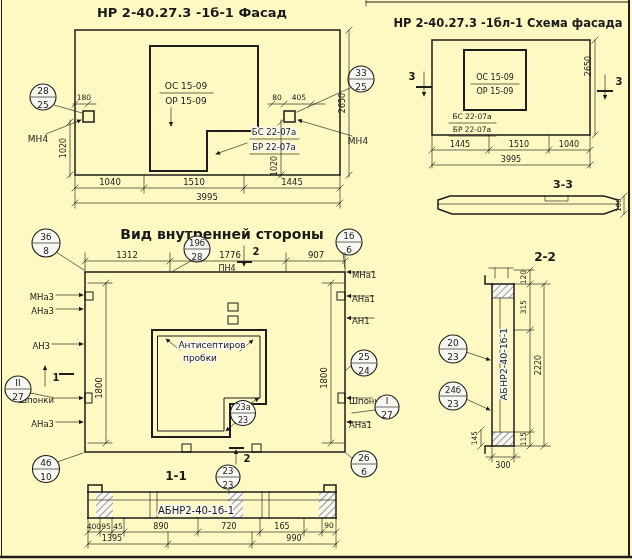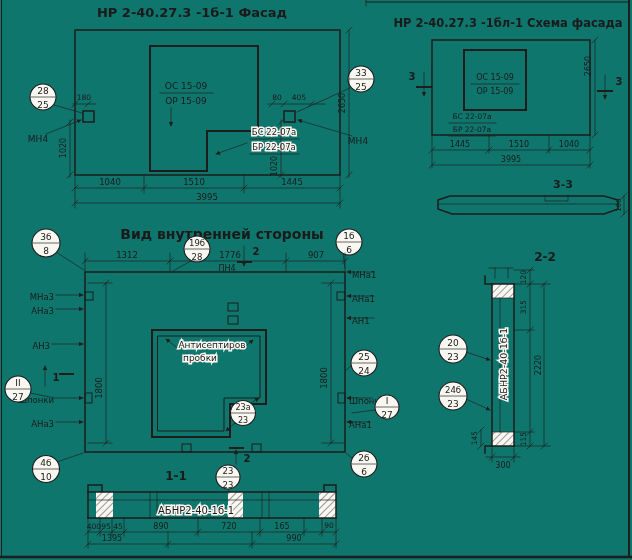--- a/index.html
+++ b/index.html
@@ -1,16 +1,16 @@
 <!DOCTYPE html>
 <html><head>
 <meta charset="utf-8">
 <style>
   html,body{margin:0;padding:0;background:#e8e6e0;}
-  .sheet{width:632px;height:560px;background:#0f766e;position:relative;overflow:hidden;}
+  .sheet{width:632px;height:560px;background:#fef9c3;position:relative;overflow:hidden;}
   svg{display:block}
   svg text{font-family:"DejaVu Sans",sans-serif;fill:#1a1a1a;}
   .mid{text-anchor:middle}.endt{text-anchor:end}
   .t7{font-size:7px}.t75{font-size:7.5px}.t8{font-size:8px}.t85{font-size:8.5px}
   .t9{font-size:9px}.t95{font-size:9.5px}.t10{font-size:10px}
   .b10{font-size:10px;font-weight:700}.b11{font-size:11px;font-weight:700}
   .b115{font-size:11.5px;font-weight:700}.b12{font-size:12px;font-weight:700}
   .b13{font-size:13px;font-weight:700}.b14{font-size:14px;font-weight:700}
   .ln{stroke:#1d1d1b;stroke-width:1;fill:none;stroke-linecap:square}
   .lt{stroke-width:0.65}

